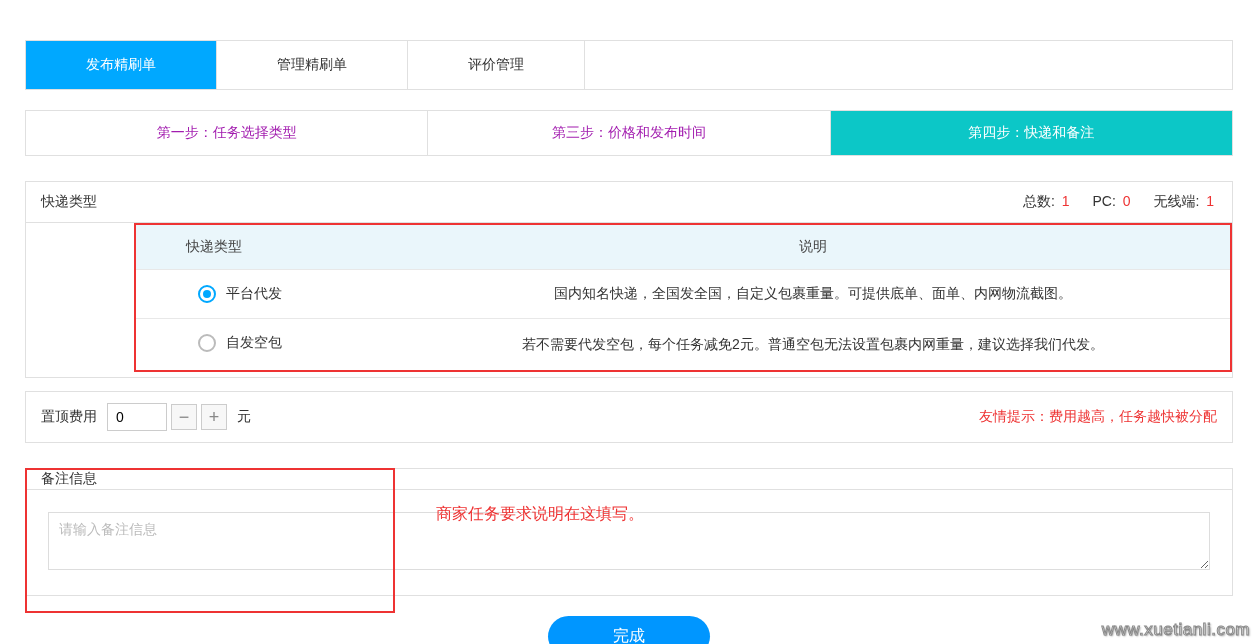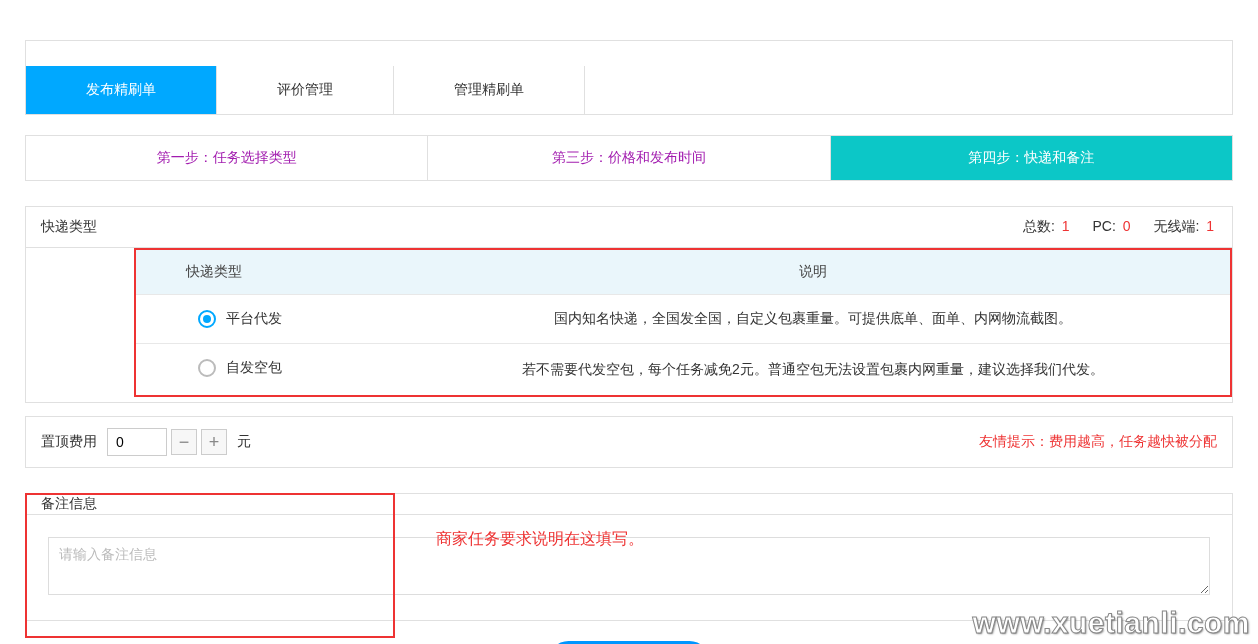--- a/index.html
+++ b/index.html
@@ -1,19 +1,19 @@
 <!DOCTYPE html>
 <html><head>
   <meta charset="utf-8">
   <style>
     * { box-sizing: border-box; margin: 0; padding: 0; }
     body { font-family: "Microsoft YaHei", Arial, sans-serif; font-size: 14px; color: #333; background: #fff; padding: 10px 25px; }
     
     .main-tabs { display: flex; border: 1px solid #e0e0e0; margin-bottom: 20px; margin-top: 30px; }
-    .main-tab { flex: 0 0 auto; padding: 15px 60px; text-align: center; cursor: pointer; background: #fff; border-right: 1px solid #e0e0e0; margin-top: 25px; }
+    .main-tab { flex: 0 0 auto; padding: 15px 60px; text-align: center; cursor: pointer; background: #fff; border-right: 1px solid #e0e0e0; }
     .main-tab.active { background: #00a8ff; color: #fff; }
     
     .step-tabs { display: flex; border: 1px solid #e0e0e0; margin-bottom: 25px; }
     .step-tab { flex: 1; padding: 13px 0; text-align: center; cursor: pointer; background: #fff; border-right: 1px solid #e0e0e0; color: #a21caf; }
     .step-tab:last-child { border-right: none; }
     .step-tab.active { background: #0cc7c7; color: #fff; }
     
     .section-header { display: flex; justify-content: space-between; border: 1px solid #e0e0e0; padding: 11px 15px; }
     .counts span.num { color: #e33; margin: 0 3px; }
     .counts .sep { margin: 0 8px; }
@@ -42,29 +42,29 @@
     .remark-highlight { position: absolute; left: 0; top: 0; width: 370px; height: 145px; border: 2px solid #e33; pointer-events: none; z-index: 2; }
     .remark-label { border: 1px solid #e0e0e0; border-bottom: none; padding: 1px 15px; }
     .remark-body { border: 1px solid #e0e0e0; padding: 22px; position: relative; }
     .remark-textarea { width: 100%; height: 58px; border: 1px solid #ddd; padding: 8px 10px; font-family: inherit; font-size: 14px; resize: both; color: #333; }
     .remark-textarea::placeholder { color: #bbb; }
     .remark-hint { position: absolute; left: 410px; top: 14px; color: #e33; font-size: 16px; }
     
     .submit-row { text-align: center; margin-top: 20px; }
     .submit-btn { background: #0096ff; color: #fff; border: none; border-radius: 22px; padding: 10px 65px; font-size: 16px; cursor: pointer; }
     
-    .watermark { position: fixed; right: 8px; bottom: 4px; font-family: Arial, sans-serif; font-size: 30px; color: #fff; font-weight: bold; -webkit-text-stroke: 1px #888; text-shadow: 1px 1px 2px rgba(0,0,0,0.5); letter-spacing: 0.5px; }
+    .watermark { position: fixed; right: 8px; bottom: 4px; font-family: Arial, sans-serif; font-size: 17px; color: #fff; font-weight: normal; -webkit-text-stroke: 1px #888; text-shadow: 1px 1px 2px rgba(0,0,0,0.5); letter-spacing: 0.5px; }
   </style>
 </head>
 <body>
 
 <div class="main-tabs">
   <div class="main-tab active">发布精刷单</div>
+  <div class="main-tab">管理精刷单</div>
   <div class="main-tab">评价管理</div>
-  <div class="main-tab">管理精刷单</div>
 </div>
 
 <div class="step-tabs">
   <div class="step-tab">第一步：任务选择类型</div>
   <div class="step-tab">第三步：价格和发布时间</div>
   <div class="step-tab active">第四步：快递和备注</div>
 </div>
 
 <div class="section-header">
   <div>快递类型</div>

